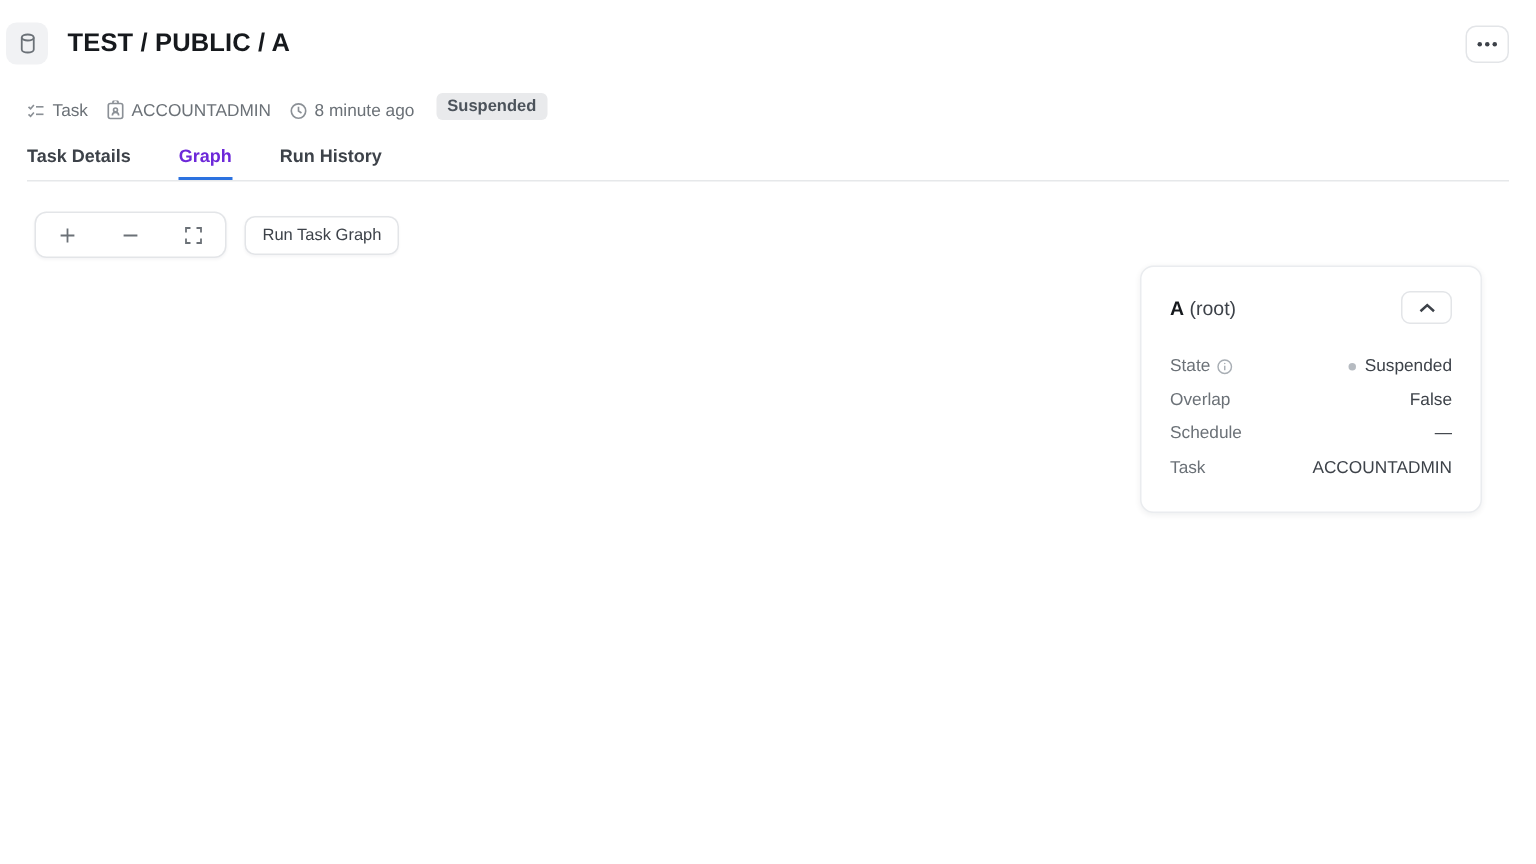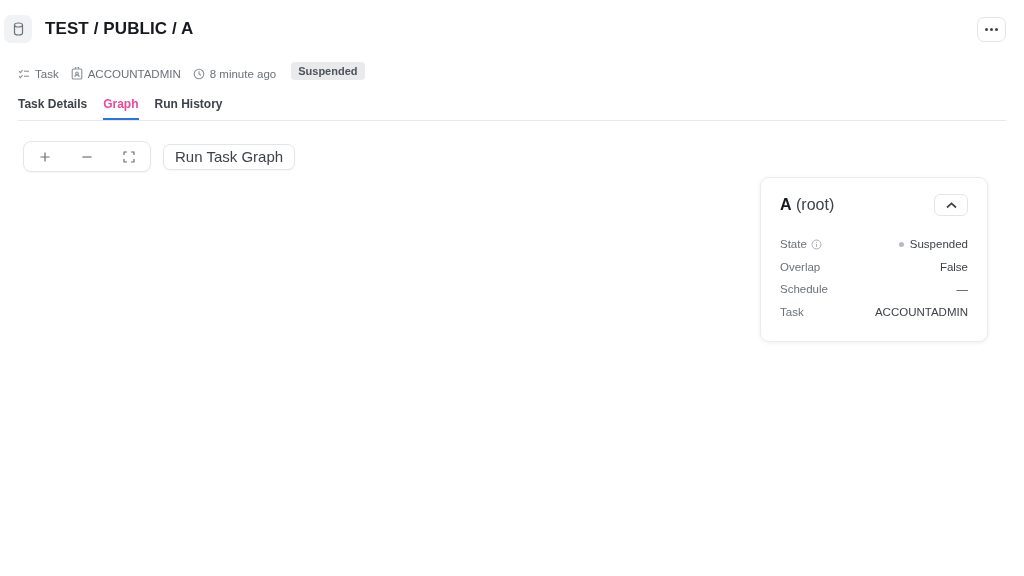--- a/index.html
+++ b/index.html
@@ -81,33 +81,33 @@
     white-space: nowrap;
   }
 
   
   .tabbar {
     display: flex;
     align-items: flex-end;
     margin: 14px 18px 0 18px;
     border-bottom: 1px solid #e6e8ea;
     height: 27px;
-    gap: 16px;
+    gap: 32px;
   }
   .tab {
     font-size: 12px;
     font-weight: bold;
     color: #3d4249;
     padding-bottom: 7px;
     border-bottom: 2px solid transparent;
     cursor: pointer;
     white-space: nowrap;
   }
   .tab.active {
-    color: #ec4899;
+    color: #6d28d9;
     border-bottom-color: #2c72e0;
   }
 
   
   .toolbar {
     display: flex;
     align-items: center;
     margin: 20px 0 0 23px;
     gap: 12px;
     width: fit-content;
@@ -127,21 +127,21 @@
     cursor: pointer;
     background: transparent;
     border: none;
   }
   .run-btn {
     border: 1px solid #e3e5e8;
     border-radius: 7px;
     background: #fff;
     height: 26px;
     padding: 0 11px;
-    font-size: 15px;
+    font-size: 11px;
     font-family: "Liberation Sans", sans-serif;
     color: #3d4249;
     cursor: pointer;
     white-space: nowrap;
     box-shadow: 0 1px 2px rgba(16,24,40,0.04);
   }
 
   
   .canvas {
     position: relative;
@@ -161,21 +161,21 @@
     box-shadow: 0 1px 4px rgba(16,24,40,0.07);
     padding: 16px 19px 18px 19px;
   }
   .panel-head {
     display: flex;
     align-items: center;
     justify-content: space-between;
     margin-bottom: 17px;
   }
   .panel-title {
-    font-size: 16px;
+    font-size: 13px;
     color: #3d4249;
     white-space: nowrap;
   }
   .panel-title b { font-weight: bold; color: #16191d; }
   .collapse-btn {
     width: 34px; height: 22px;
     border: 1px solid #e3e5e8;
     border-radius: 6px;
     background: #fff;
     display: flex; align-items: center; justify-content: center;

